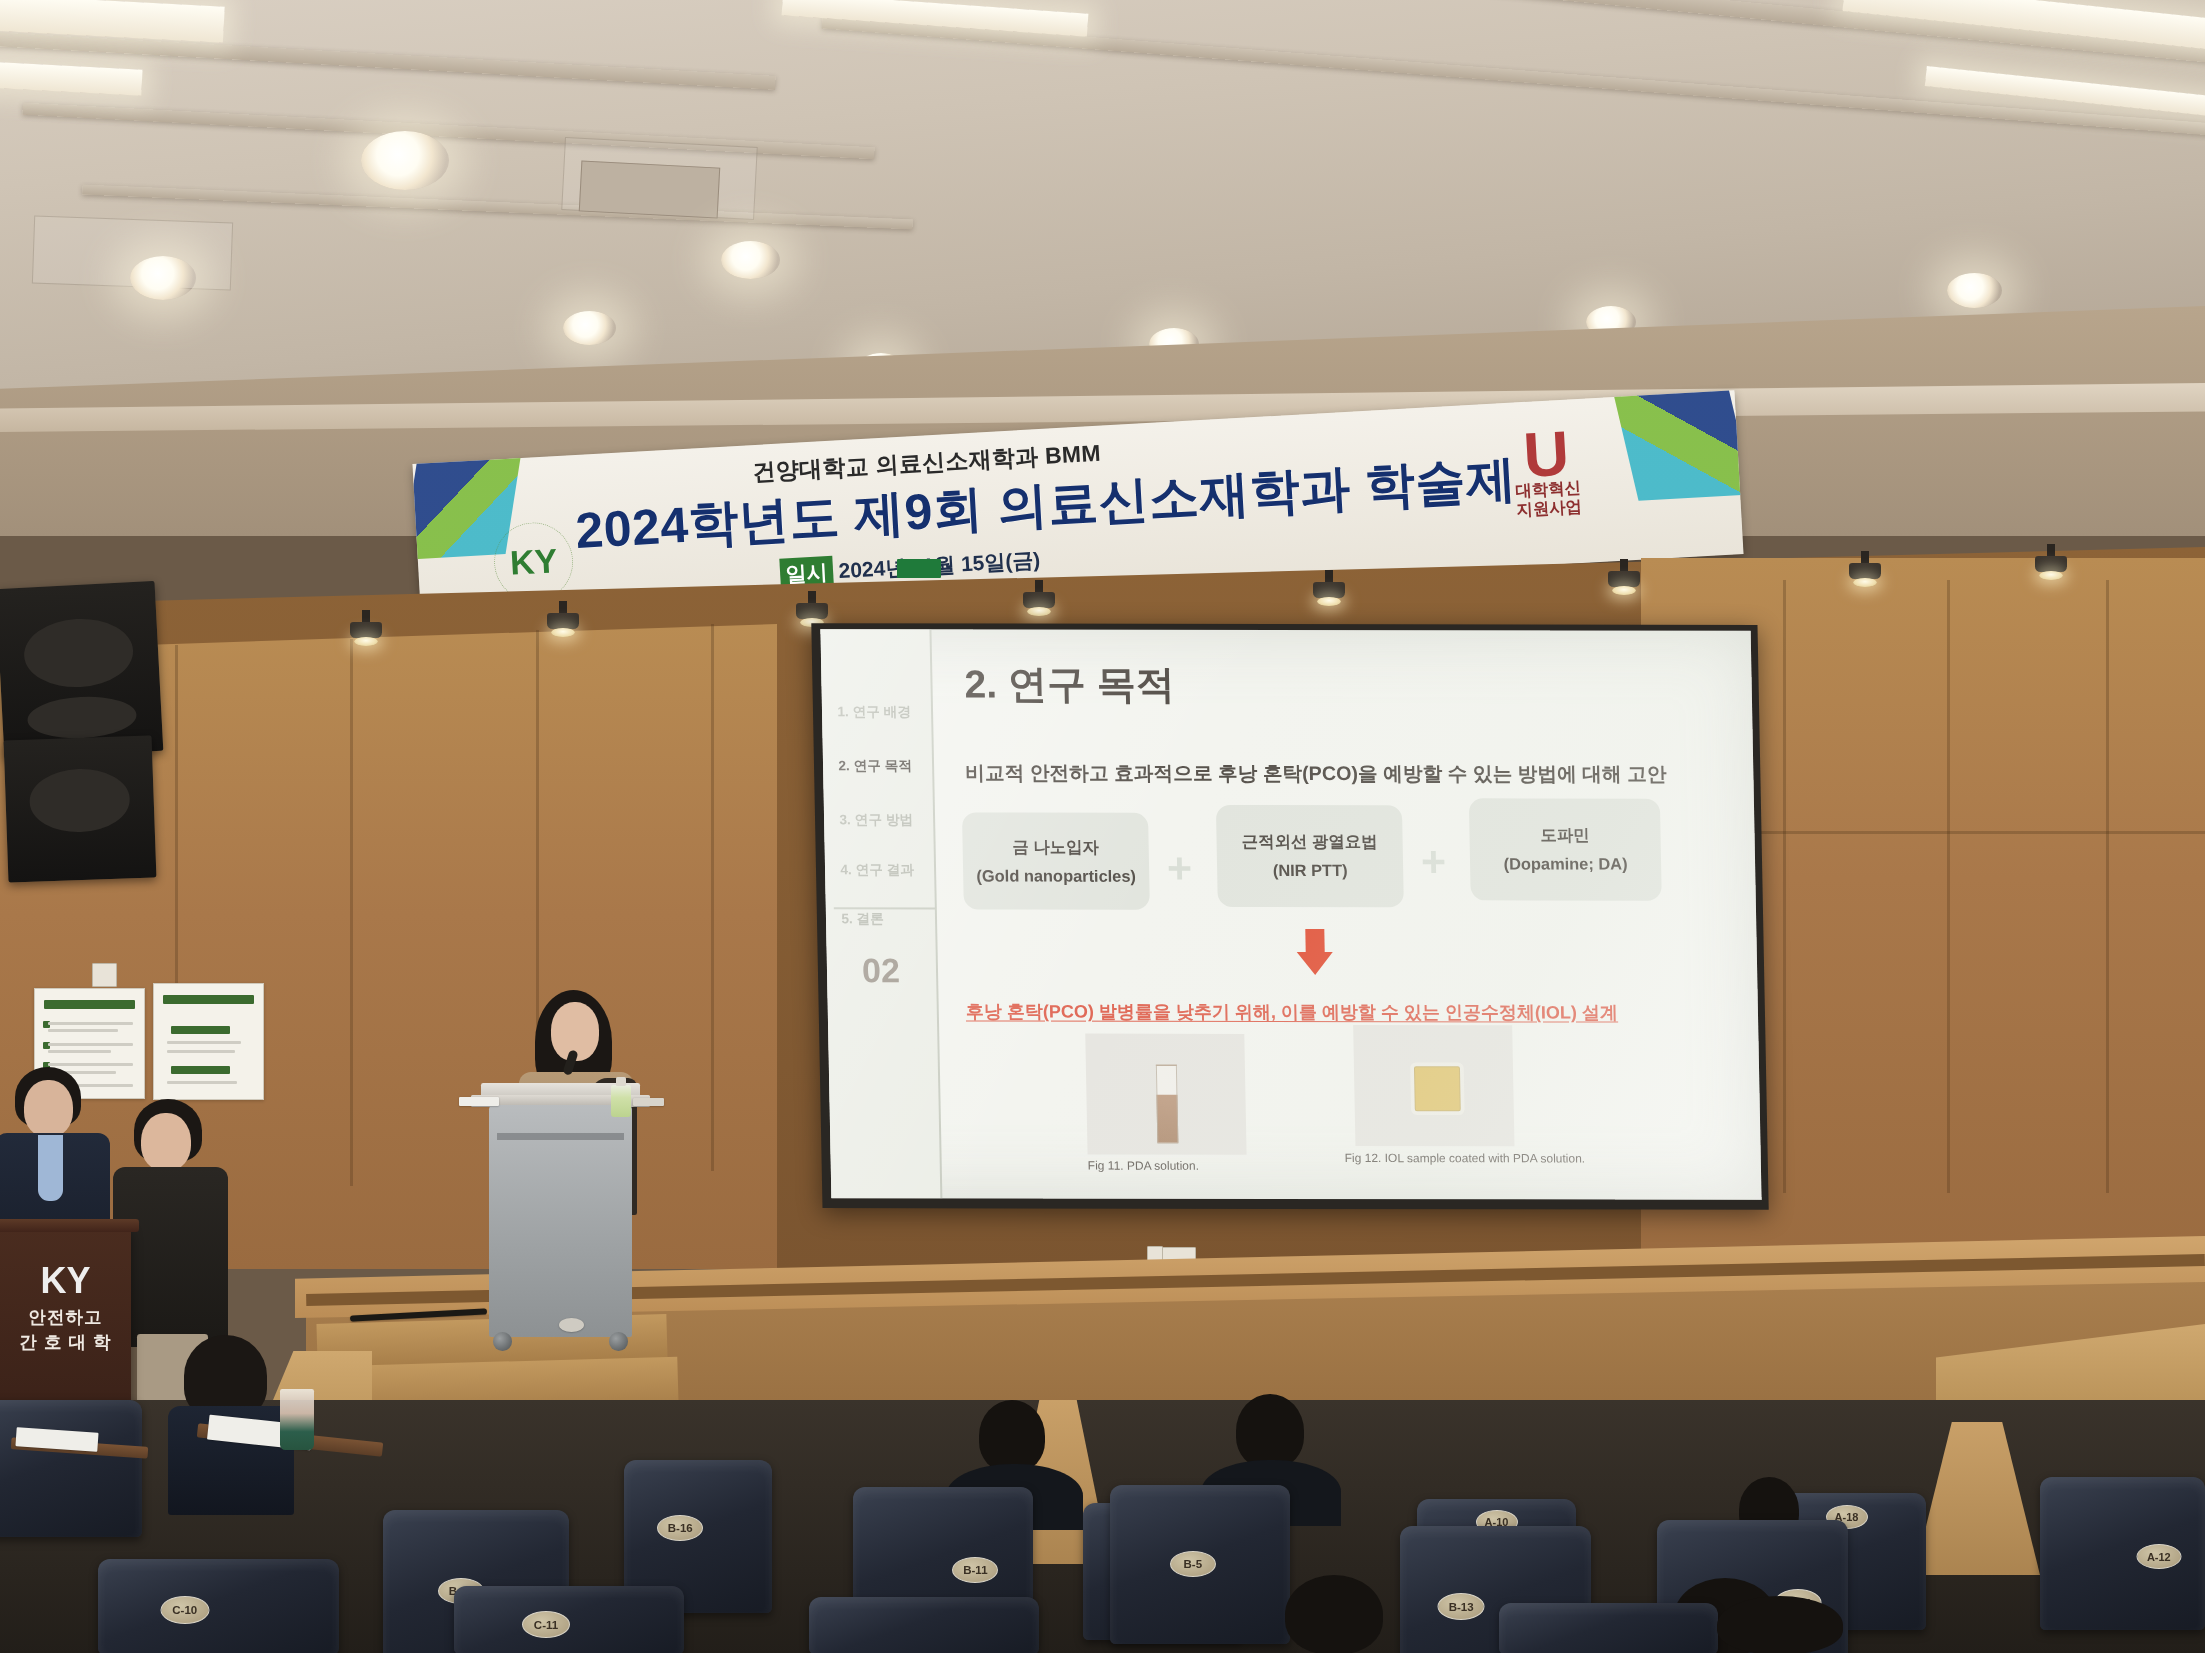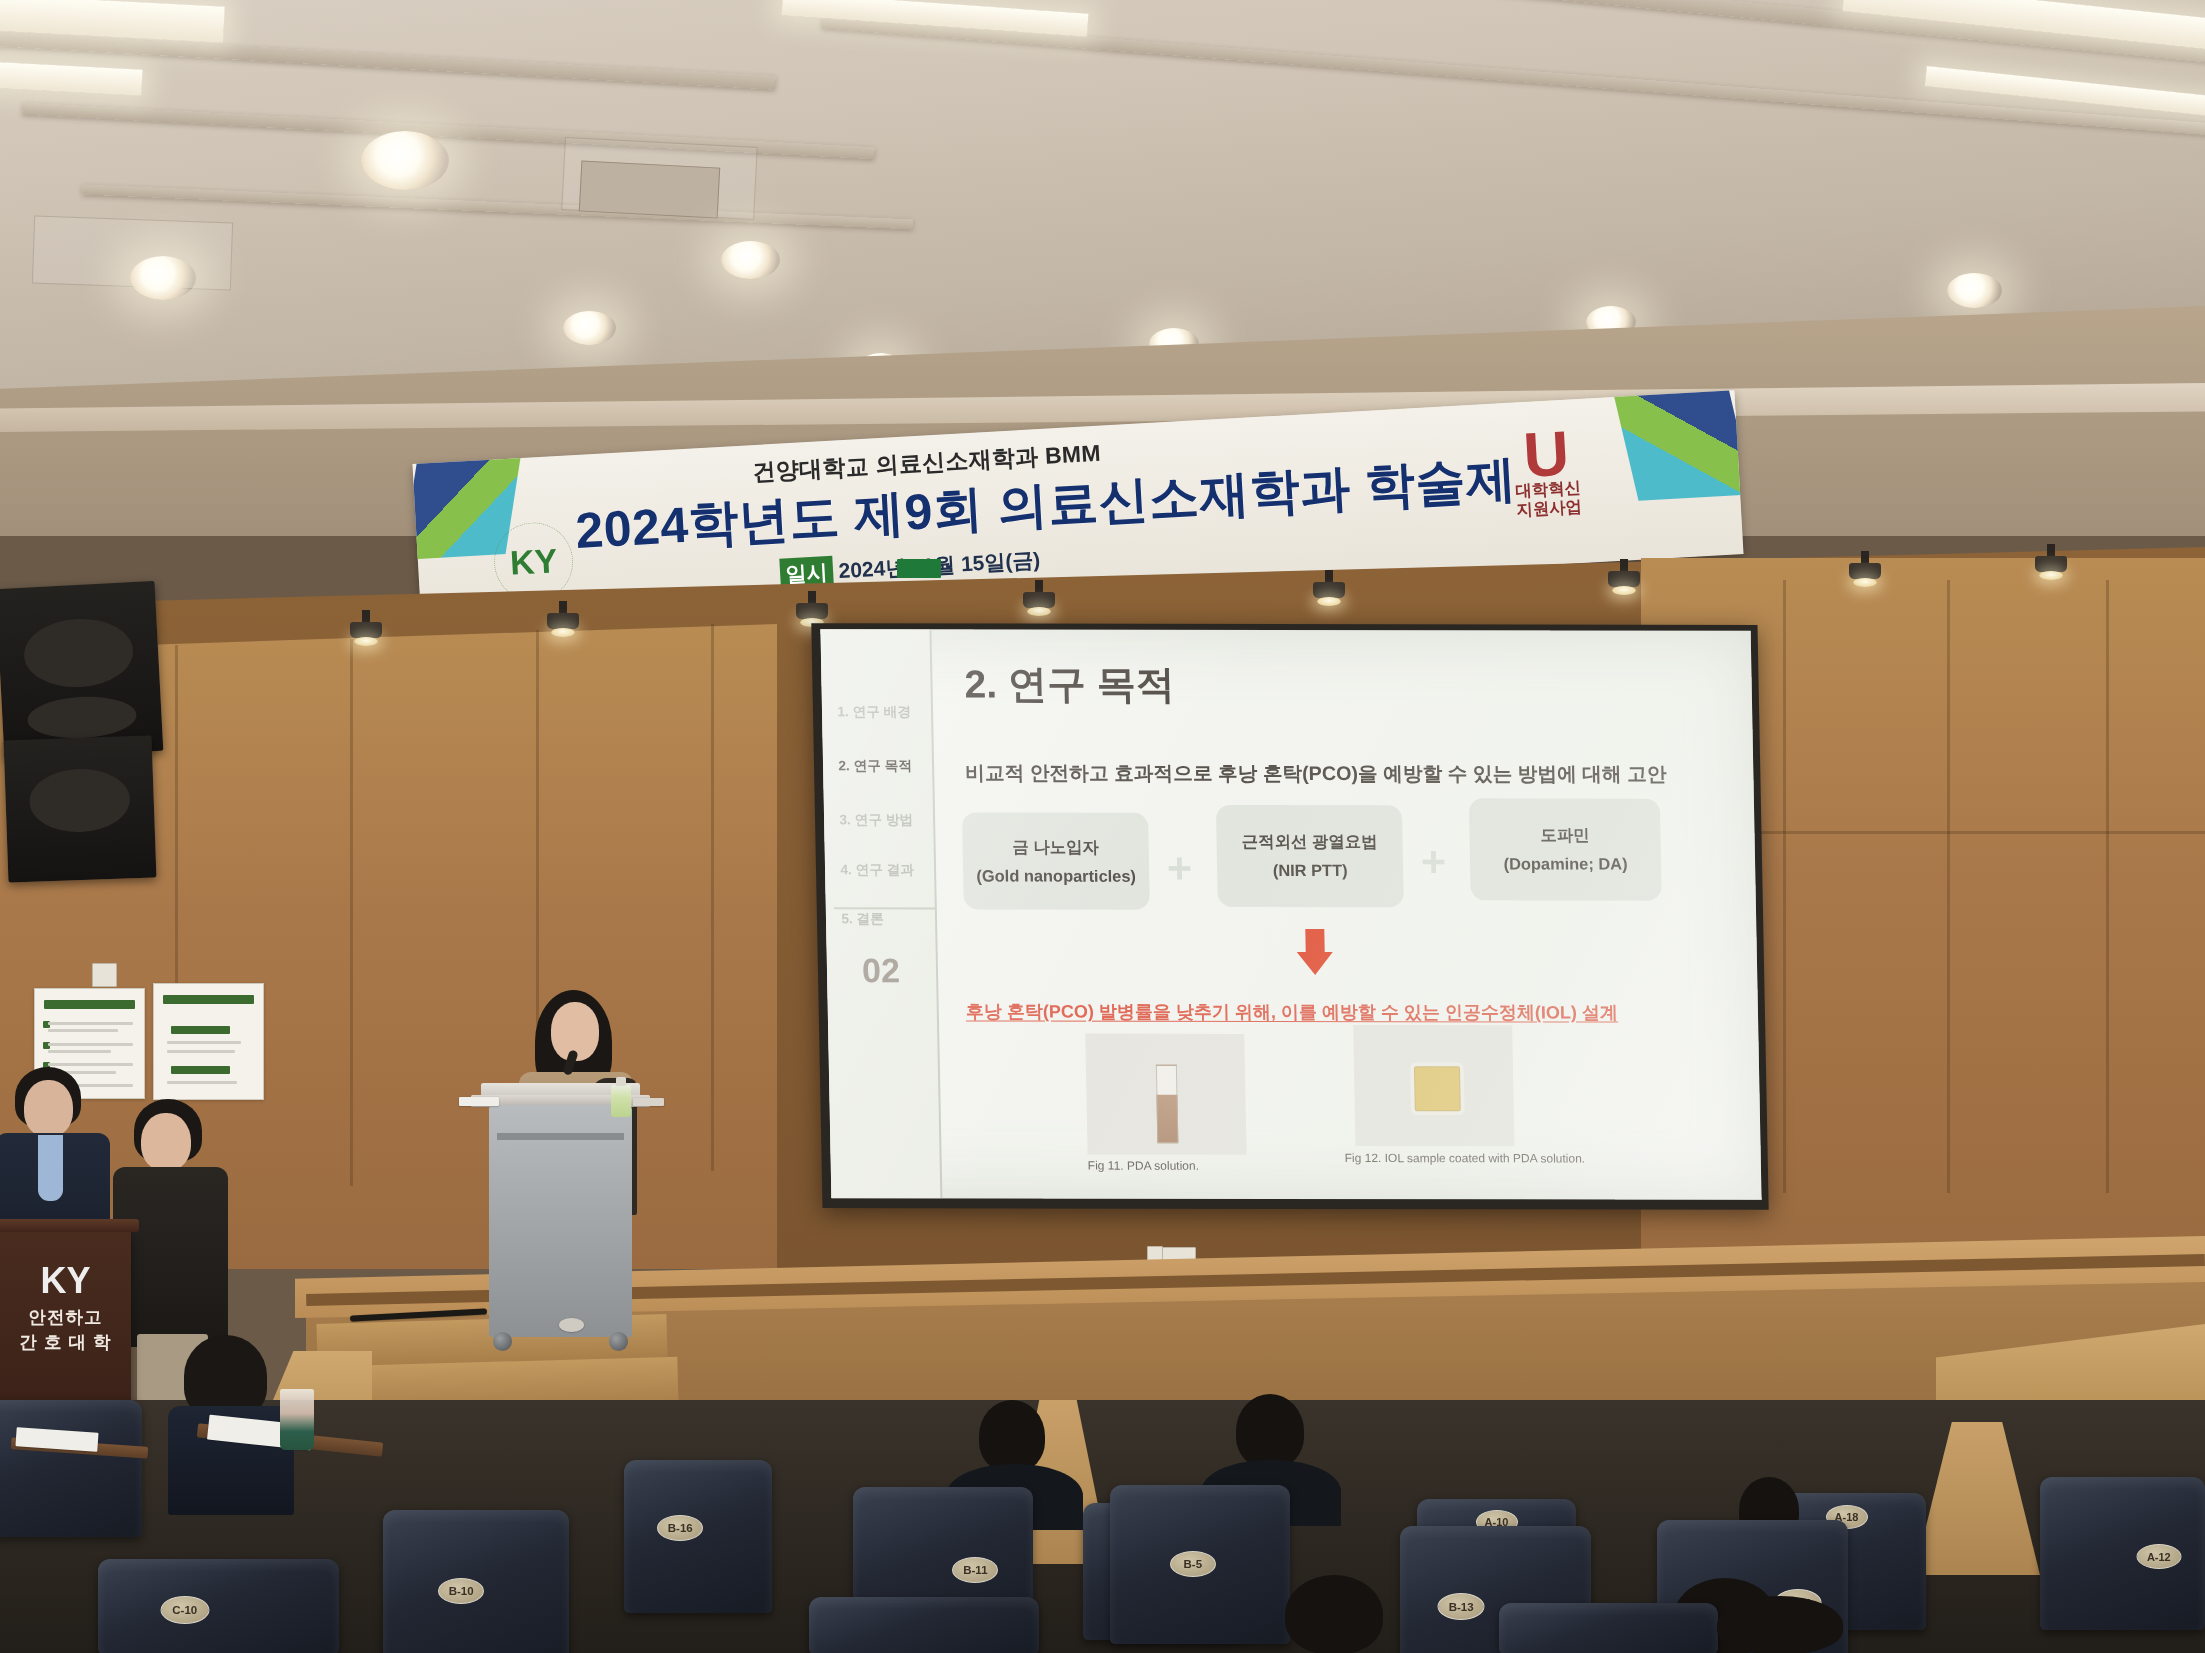--- a/index.html
+++ b/index.html
@@ -494,20 +494,25 @@
   <div class="head-sil" style="left:1674px;top:1578px;width:102px;height:77px;"></div>
 
   <div class="seat" style="left:1499px;top:1603px;width:219px;height:51px;">
     <div class="cream"></div>
     <div class="back"></div>
   </div>
   <div class="seat" style="left:809px;top:1597px;width:230px;height:57px;">
     <div class="cream"></div>
     <div class="back"></div>
   </div>
+  <div class="seat" style="left:454px;top:1586px;width:230px;height:68px;">
+    <div class="cream"></div>
+    <div class="back"></div>
+    <div class="tag" style="top:25px;left:40%;width:46px;height:25px;font-size:11.5px;">C-11</div>
+  </div>
   <div class="seat" style="left:98px;top:1559px;width:241px;height:95px;">
     <div class="cream"></div>
     <div class="back"></div>
     <div class="tag" style="top:37px;left:36%;width:47px;height:26px;font-size:11.5px;">C-10</div>
   </div>
 
   <div class="person" style="left:164px;top:1335px;width:164px;height:175px;">
     <div class="p-hair" style="left:19.7px;top:0;width:83px;height:82px;"></div>
     <div class="p-body" style="left:4.4px;top:71px;width:126px;height:109px;background:linear-gradient(180deg,#1e2533,#12161f);"></div>
   </div>

